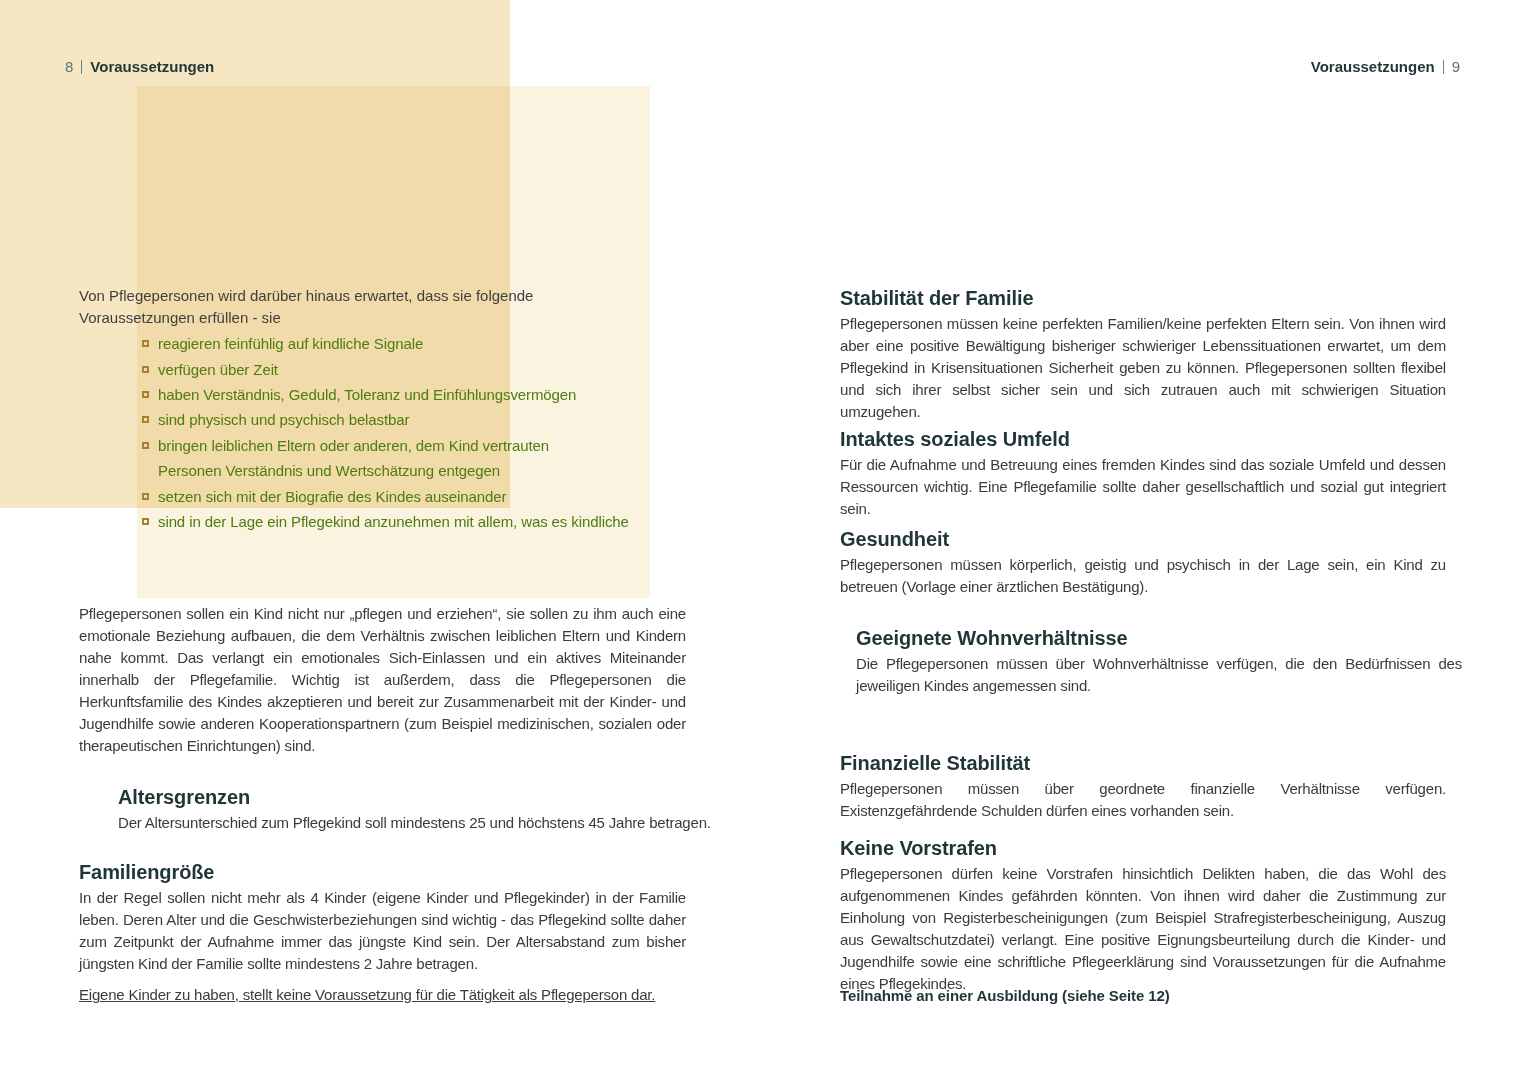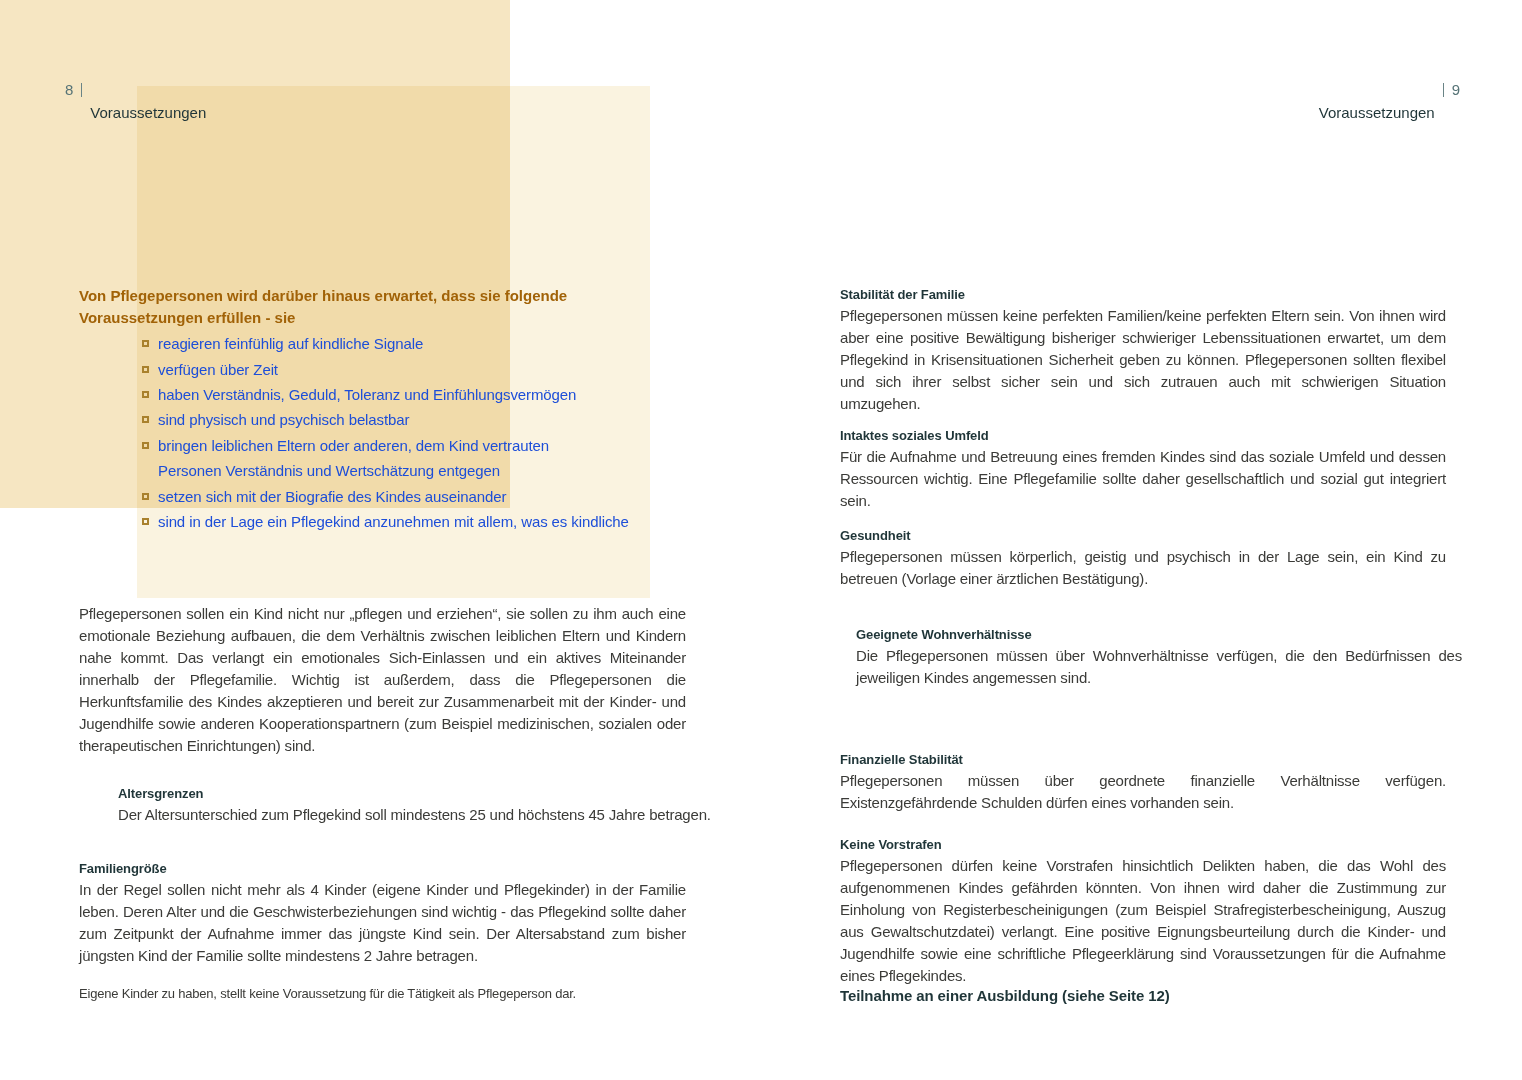--- a/index.html
+++ b/index.html
@@ -7,34 +7,34 @@
   .spread{position:relative;width:1522px;height:1080px;background:#ffffff;overflow:hidden;}
 
   
   .bg-a{position:absolute;left:0;top:0;width:510px;height:508px;background:#f6e6c2;mix-blend-mode:multiply;}
   .bg-b{position:absolute;left:137px;top:86px;width:513px;height:512px;background:#faf3e0;mix-blend-mode:multiply;}
 
   .abs{position:absolute;}
 
   
   .doc-header{display:flex;align-items:center;font-size:15px;color:#567376;}
-  .doc-header .title{font-weight:400;color:#1f3538;margin-top:46px;}
+  .doc-header .title{font-weight:700;color:#1f3538;}
   .doc-header .divider{width:1px;height:14px;background:#6a8486;margin:0 8px;}
 
   
-  .intro-heading{font-size:15px;font-weight:700;color:#a16207;line-height:21.5px;white-space:nowrap;}
-  .bullet-list{font-size:15px;color:#1d4ed8;letter-spacing:-0.1px;}
+  .intro-heading{font-size:15px;font-weight:400;color:#404040;line-height:21.5px;white-space:nowrap;}
+  .bullet-list{font-size:15px;color:#4d7c0f;letter-spacing:-0.1px;}
   .bullet-row{display:flex;align-items:center;height:25.4px;white-space:nowrap;}
   .bullet-marker{flex:0 0 auto;width:7px;height:7px;box-sizing:border-box;border:2px solid #a9812d;margin-right:9px;}
   .bullet-row.cont .bullet-marker{visibility:hidden;}
 
   
   .para{font-size:15px;line-height:22px;color:#3b3b38;text-align:justify;letter-spacing:-0.2px;}
-  .section .sec-title{font-size:13px;font-weight:700;color:#1f3538;margin:0 0 3px 0;letter-spacing:-0.1px;}
-  .closing-line{font-size:13px;color:#3b3b38;letter-spacing:-0.2px;white-space:nowrap;}
+  .section .sec-title{font-size:20px;font-weight:700;color:#1f3538;margin:0 0 3px 0;letter-spacing:-0.1px;}
+  .closing-line{font-size:15px;color:#3b3b38;letter-spacing:-0.2px;white-space:nowrap;text-decoration:underline;}
   .footer-heading{font-size:15px;font-weight:700;color:#1f3538;letter-spacing:-0.1px;}
 
   .col-left{width:607px;}
   .col-right{width:606px;}
 </style>
 </head>
 <body>
 
 <div class="spread">
 

